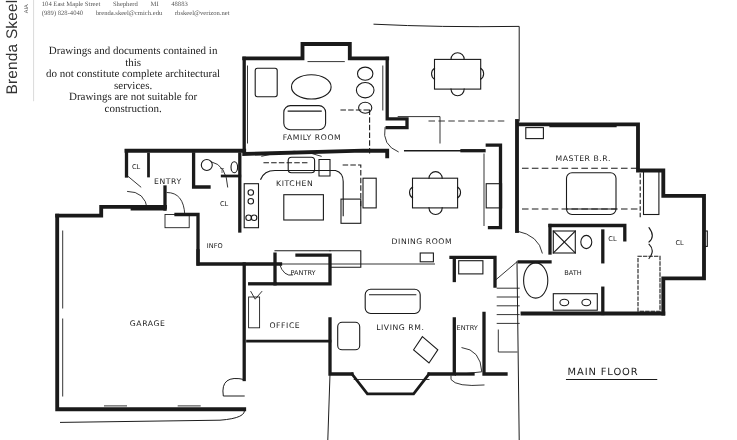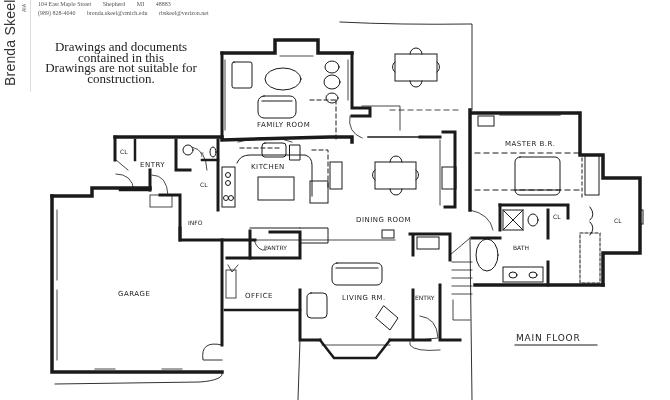--- a/index.html
+++ b/index.html
@@ -3,21 +3,21 @@
   <meta charset="utf-8">
   <style>
     html, body { margin: 0; padding: 0; background: #ffffff; }
     body { width: 670px; height: 400px; overflow: hidden; position: relative; font-family: "Liberation Serif", serif; }
     .page { position: absolute; left: 0; top: 0; width: 670px; height: 400px; background: #fff; }
     .brand-strip { position: absolute; left: 14px; top: 0; width: 16px; height: 92px; border-right: 1px solid #ddd; }
     .brand-name { position: absolute; left: 2px; top: 86px; transform: rotate(-90deg); transform-origin: left top; font-family: "Liberation Sans", sans-serif; font-size: 14px; color: #333; white-space: nowrap; letter-spacing: 0.2px; }
     .brand-suffix { position: absolute; left: 21px; top: 12px; transform: rotate(-90deg); transform-origin: left top; font-family: "Liberation Sans", sans-serif; font-size: 5px; color: #555; white-space: nowrap; }
     .address { position: absolute; left: 38px; top: 0px; font-size: 6px; color: #555; line-height: 9px; white-space: nowrap; }
     .address span { margin-right: 10px; }
-    .disclaimer { position: absolute; left: 36px; top: 42px; width: 170px; text-align: center; font-size: 13px; line-height: 10.5px; color: #222; }
+    .disclaimer { position: absolute; left: 36px; top: 42px; width: 170px; text-align: center; font-size: 10px; line-height: 10.5px; color: #222; }
     svg.plan { position: absolute; left: 0; top: 0; }
     .lbl { font-family: "DejaVu Sans", sans-serif; font-size: 7px; fill: #222; letter-spacing: 0.5px; }
     .lbl-sm { font-family: "DejaVu Sans", sans-serif; font-size: 6px; fill: #222; }
     .lbl-lg { font-family: "DejaVu Sans", sans-serif; font-size: 9px; fill: #222; letter-spacing: 0.8px; }
   </style>
 </head>
 <body>
 
 <div class="page">
 
@@ -34,20 +34,21 @@
     </div>
     <div>
       <span>(989) 828-4040</span>
       <span>brenda.skeel@cmich.edu</span>
       <span>rbskeel@verizon.net</span>
     </div>
   </div>
 
   <div class="disclaimer">
     <div>Drawings and documents contained in this</div>
+    <div>do not constitute complete architectural services.</div>
     <div>Drawings are not suitable for construction.</div>
   </div>
 
   <svg class="plan" width="670" height="400" viewBox="0 0 670 400">
     <g stroke="#1a1a1a" fill="none" stroke-linecap="square">
 
       <g>
         <path d="M222,53 L275,53 L275,40 L318,40 L318,53 L352,53" stroke-width="3.5"></path>
         <path d="M222,53 L222,137" stroke-width="3"></path>
         <path d="M352,53 L352,108 L370,108 L370,116 L352,116" stroke-width="3"></path>

